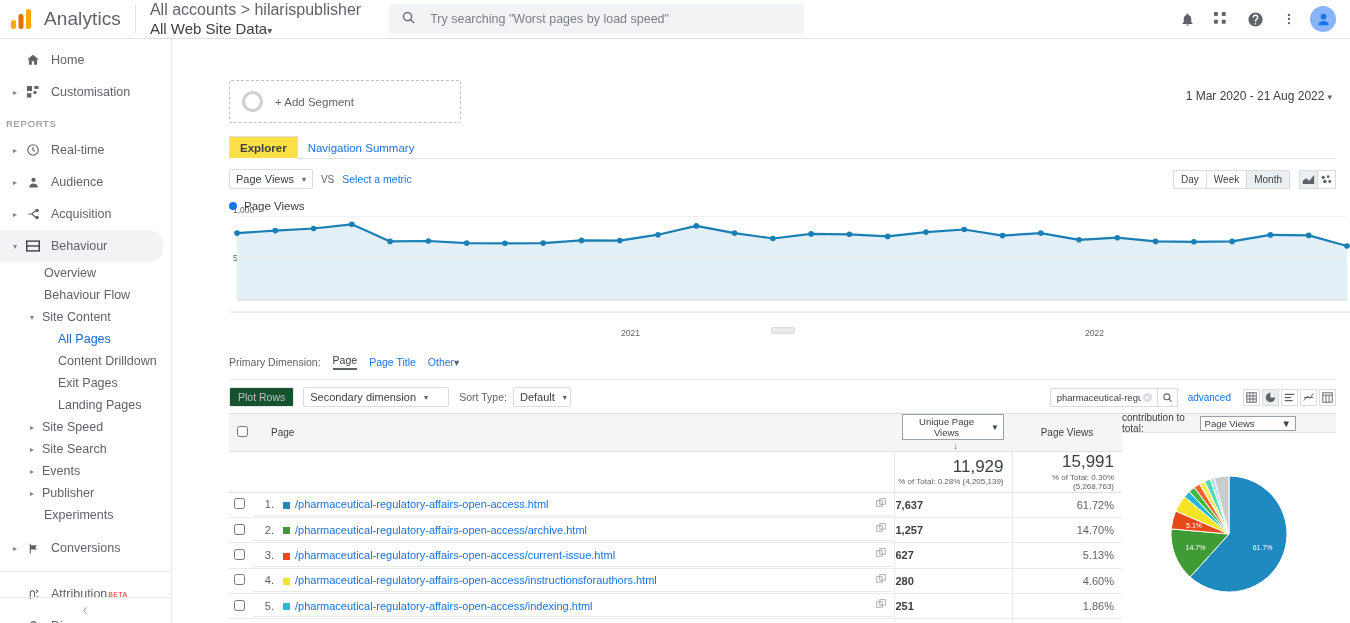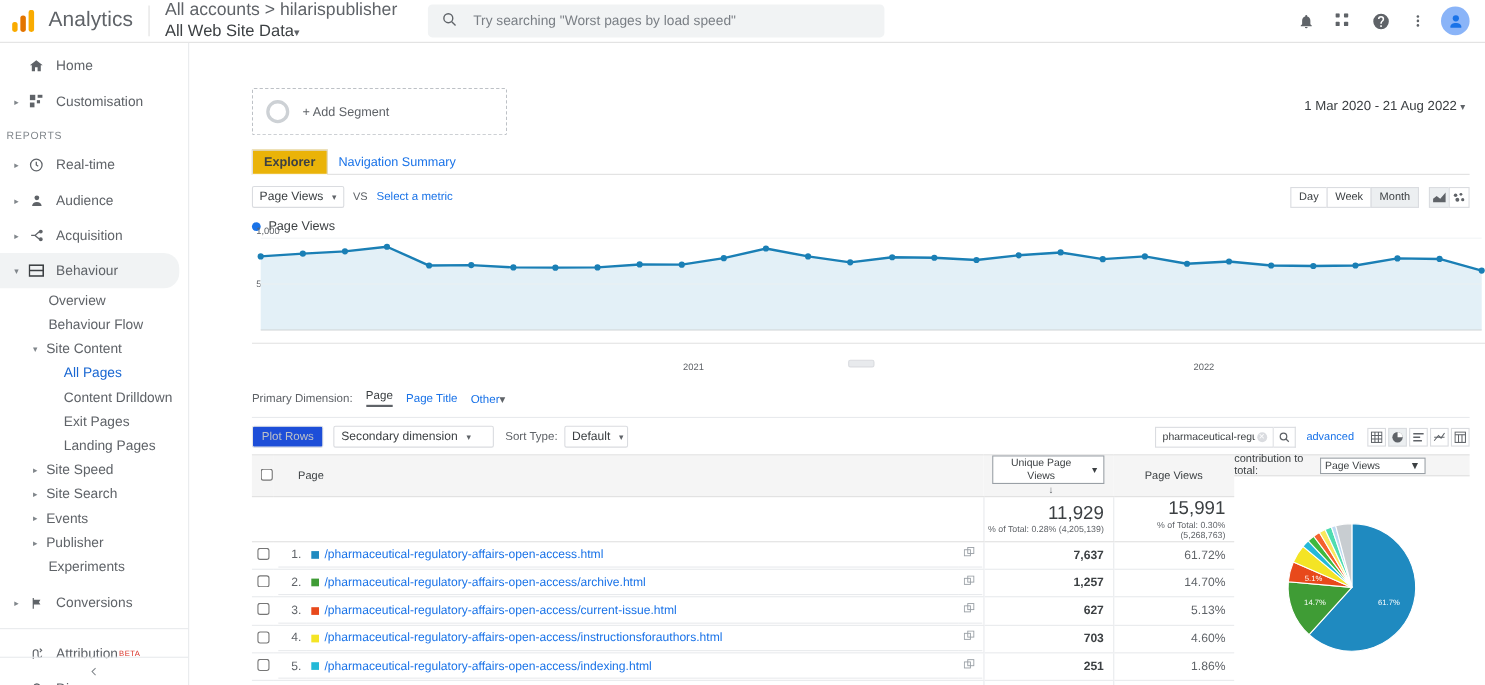--- a/index.html
+++ b/index.html
@@ -94,21 +94,21 @@
   .seg-sub { font-size:9.5px; color:#5f6368; }
   .seg-add-label { margin-left:12px; font-size:11.5px; color:#5f6368; }
 
   .tabs { display:flex; margin-top:13px; border-bottom:1px solid #e0e0e0; height:23px; }
   .tab {
     padding:0 10px; font-size:11.5px; color:#1a73e8; cursor:pointer;
     display:flex; align-items:center; height:23px;
   }
   .tab.active {
     color:#3c4043; font-weight:bold; border:1px solid #e0e0e0; border-bottom:1px solid #fff;
-    margin-bottom:-1px; background:#eab308;
+    margin-bottom:-1px; background:#fde047;
   }
 
   .metricrow { display:flex; align-items:center; margin-top:10px; position:relative; }
   .selectbox {
     border:1px solid #dadce0; background:#fff; height:20px; border-radius:2px;
     display:inline-flex; align-items:center; padding:0 6px; font-size:11px; color:#3c4043; cursor:pointer;
   }
   .selectbox .caret { margin-left:8px; font-size:8px; color:#5f6368; }
   .vs { margin:0 8px; font-size:10px; color:#5f6368; }
   .linkish { color:#1a73e8; font-size:10.5px; cursor:pointer; }
@@ -139,21 +139,21 @@
 
   
   .primdim { margin-top:30px; font-size:10.5px; color:#5f6368; display:flex; align-items:center; gap:12px; }
   .primdim .strong { color:#3c4043; border-bottom:2px solid #5f6368; padding-bottom:2px; }
 
   .ctrlbar {
     margin-top:9px; border-top:1px solid #e8eaed; padding-top:7px;
     display:flex; align-items:center; position:relative; height:28px;
   }
   .plotrows {
-    border:1px solid #e4e6e8; color:#bdc1c6; background:#1d4ed8; height:20px;
+    border:1px solid #e4e6e8; color:#bdc1c6; background:#14532d; height:20px;
     padding:0 8px; font-size:10.5px; display:flex; align-items:center; border-radius:2px;
   }
   .ctrl-label { font-size:10.5px; color:#5f6368; margin:0 6px 0 10px; }
 
   .rightctrl { position:absolute; right:0; display:flex; align-items:center; }
   .tsearch {
     border:1px solid #dadce0; height:19px; width:108px; display:flex; align-items:center;
     padding:0 4px; background:#fff; font-size:9.5px; color:#3c4043; overflow:hidden;
   }
   .tsearch input { border:0; outline:none; width:88px; font-size:9.5px; color:#3c4043;
@@ -190,21 +190,21 @@
   .tot-sub { font-size:8px; color:#5f6368; text-align:right; margin-top:1px; }
   .sep-left { border-left:1px solid #e8eaed; }
 
   tr.datarow td { border-bottom:1px solid #e8eaed; height:21.8px; font-size:11px; }
   .cell-cb { text-align:center; }
   .cell-idx { width:26px; text-align:right; color:#5f6368; font-size:10.5px; padding-right:5px; }
   .cell-page { padding-left:4px; }
   .swatch { display:inline-block; width:7px; height:7px; margin-right:5px; vertical-align:middle; }
   .plink { color:#1a73e8; text-decoration:none; cursor:pointer; font-size:11px; }
   .cell-ext { width:22px; text-align:center; }
-  .cell-num { text-align:right; padding-right:8px; color:#3c4043; font-weight:bold; font-size:11px; }
+  .cell-num { padding-right:8px; color:#3c4043; font-weight:bold; font-size:11px; }
   .cell-pct { text-align:right; padding-right:8px; color:#5f6368; font-size:11px; }
   input[type=checkbox] { width:11px; height:11px; margin:0; cursor:pointer; }
 
   
   .pieside { flex:1; position:relative; }
   .contribbar {
     height:20px; display:flex; align-items:center; justify-content:flex-end;
     border-top:1px solid #e0e0e0; border-bottom:1px solid #e0e0e0;
     background:#f5f5f5; padding-right:40px; font-size:10px; color:#3c4043;
   }
@@ -706,21 +706,21 @@
                       <td class="cell-idx">4.</td>
                       <td style="padding-left:4px;"><span class="swatch" style="background:#f4e425"></span><a class="plink">/pharmaceutical-regulatory-affairs-open-access/instructionsforauthors.html</a></td>
                       <td class="cell-ext"><svg width="11" height="11" viewBox="0 0 16 16" fill="none" stroke="#9aa0a6" stroke-width="1.2">
                           <rect x="1" y="4" width="8" height="8"></rect>
                           <rect x="5.5" y="1" width="8" height="8"></rect>
                         </svg></td>
                     </tr>
                   </tbody>
                 </table>
               </td>
-              <td class="cell-num sep-left">703</td>
+              <td class="cell-num sep-left">280</td>
               <td class="cell-pct sep-left">4.60%</td>
             </tr>
             <tr class="datarow">
               <td class="cell-cb"><input type="checkbox" style=""></td>
               <td class="cell-page">
                 <table style="width:100%;border-collapse:collapse;">
                   <tbody>
                     <tr>
                       <td class="cell-idx">5.</td>
                       <td style="padding-left:4px;"><span class="swatch" style="background:#24b9d7"></span><a class="plink">/pharmaceutical-regulatory-affairs-open-access/indexing.html</a></td>

